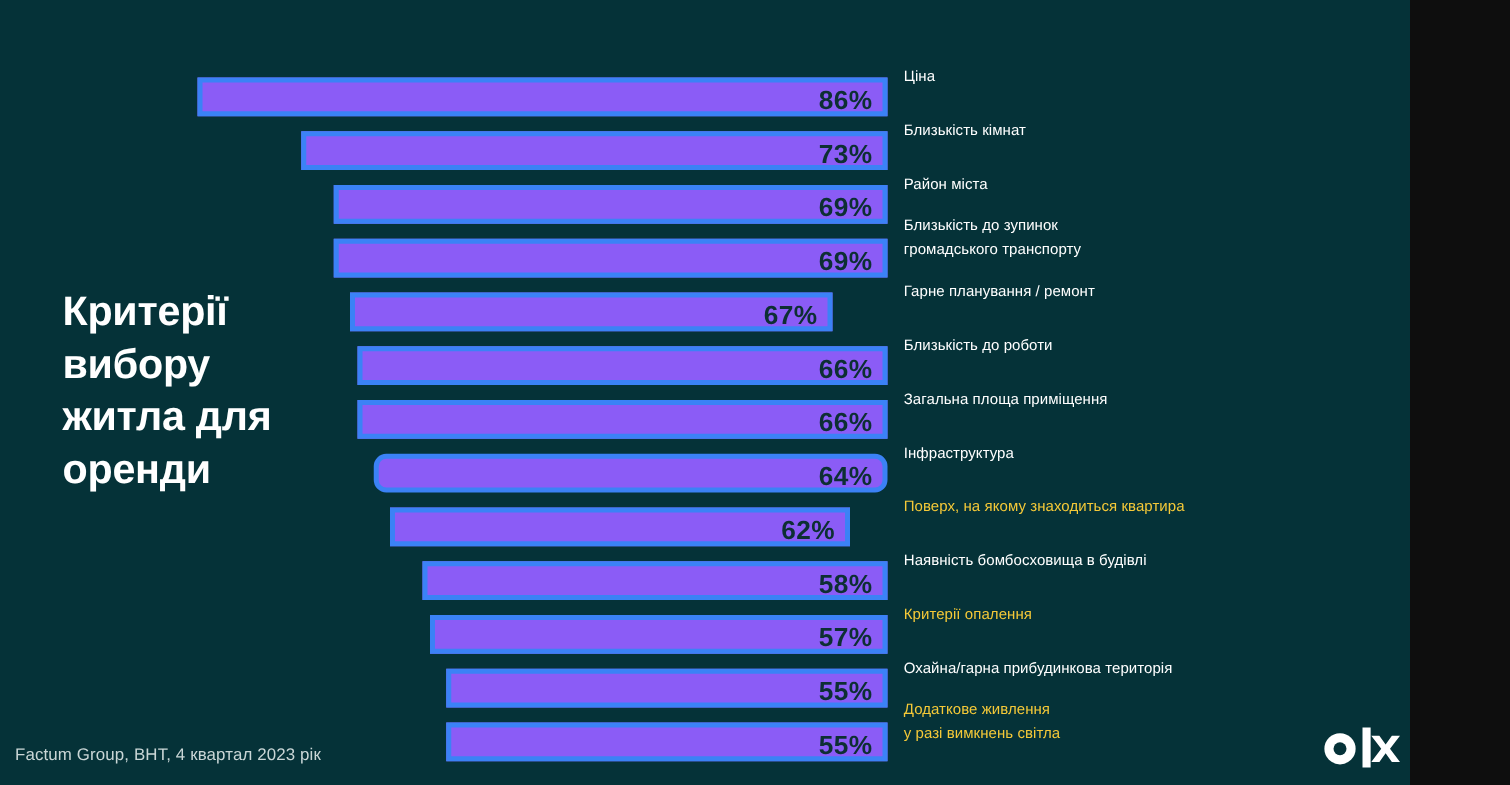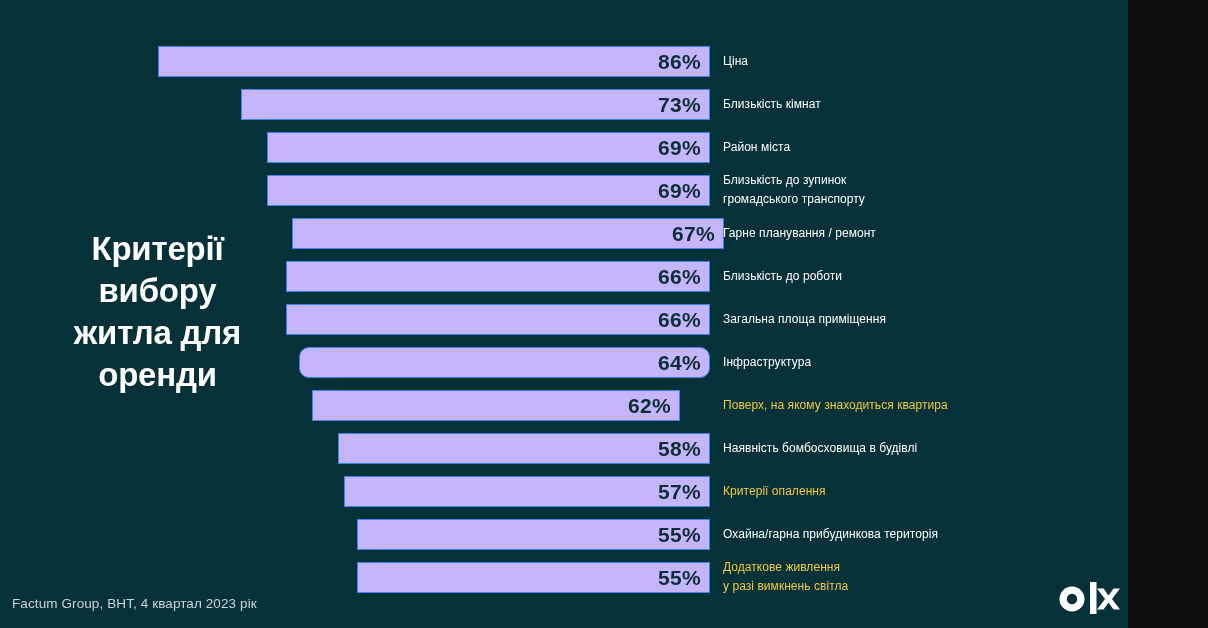--- a/index.html
+++ b/index.html
@@ -22,21 +22,20 @@
   
   #chart-title {
     position:absolute;
     left:50px; top:228px;
     width:215px;
     color:#ffffff;
     font-size:33px;
     font-weight:bold;
     line-height:42px;
     letter-spacing:-0.2px;
-    text-align:center;
   }
   
   #source-note {
     position:absolute;
     left:12px; top:596px;
     color:#c9d6d6;
     font-size:13.5px;
     letter-spacing:0.1px;
   }
   
@@ -47,24 +46,24 @@
   }
   
   #rows { position:absolute; left:0; top:0; width:1128px; height:628px; }
   .row {
     position:absolute;
     left:0;
     height:31px;
   }
   .bar {
     position:absolute;
-    top:0;
+    top:16px;
     height:31px;
-    background:#c4b5fd;
-    border:1px solid #3b82f6;
+    background:#8b5cf6;
+    border:4px solid #3b82f6;
   }
   .bar-value {
     position:absolute;
     right:8px;
     top:0;
     height:31px;
     line-height:30px;
     color:#0d2f33;
     font-size:21px;
     font-weight:bold;
@@ -124,21 +123,21 @@
       <div class="row two-line" style="top: 175px;">
         <div class="bar" style="left: 267px; width: 443px;">
           <span class="bar-value">69%</span>
         </div>
         <div class="row-label">
           <div>Близькість до зупинок</div>
           <div>громадського транспорту</div>
         </div>
       </div>
       <div class="row single" style="top: 218px;">
-        <div class="bar" style="left: 280px; width: 432px; margin-left: 12px;">
+        <div class="bar" style="left: 280px; width: 386px;">
           <span class="bar-value">67%</span>
         </div>
         <div class="row-label">
           <div>Гарне планування / ремонт</div>
         </div>
       </div>
       <div class="row single" style="top: 261px;">
         <div class="bar" style="left: 286px; width: 424px;">
           <span class="bar-value">66%</span>
         </div>

